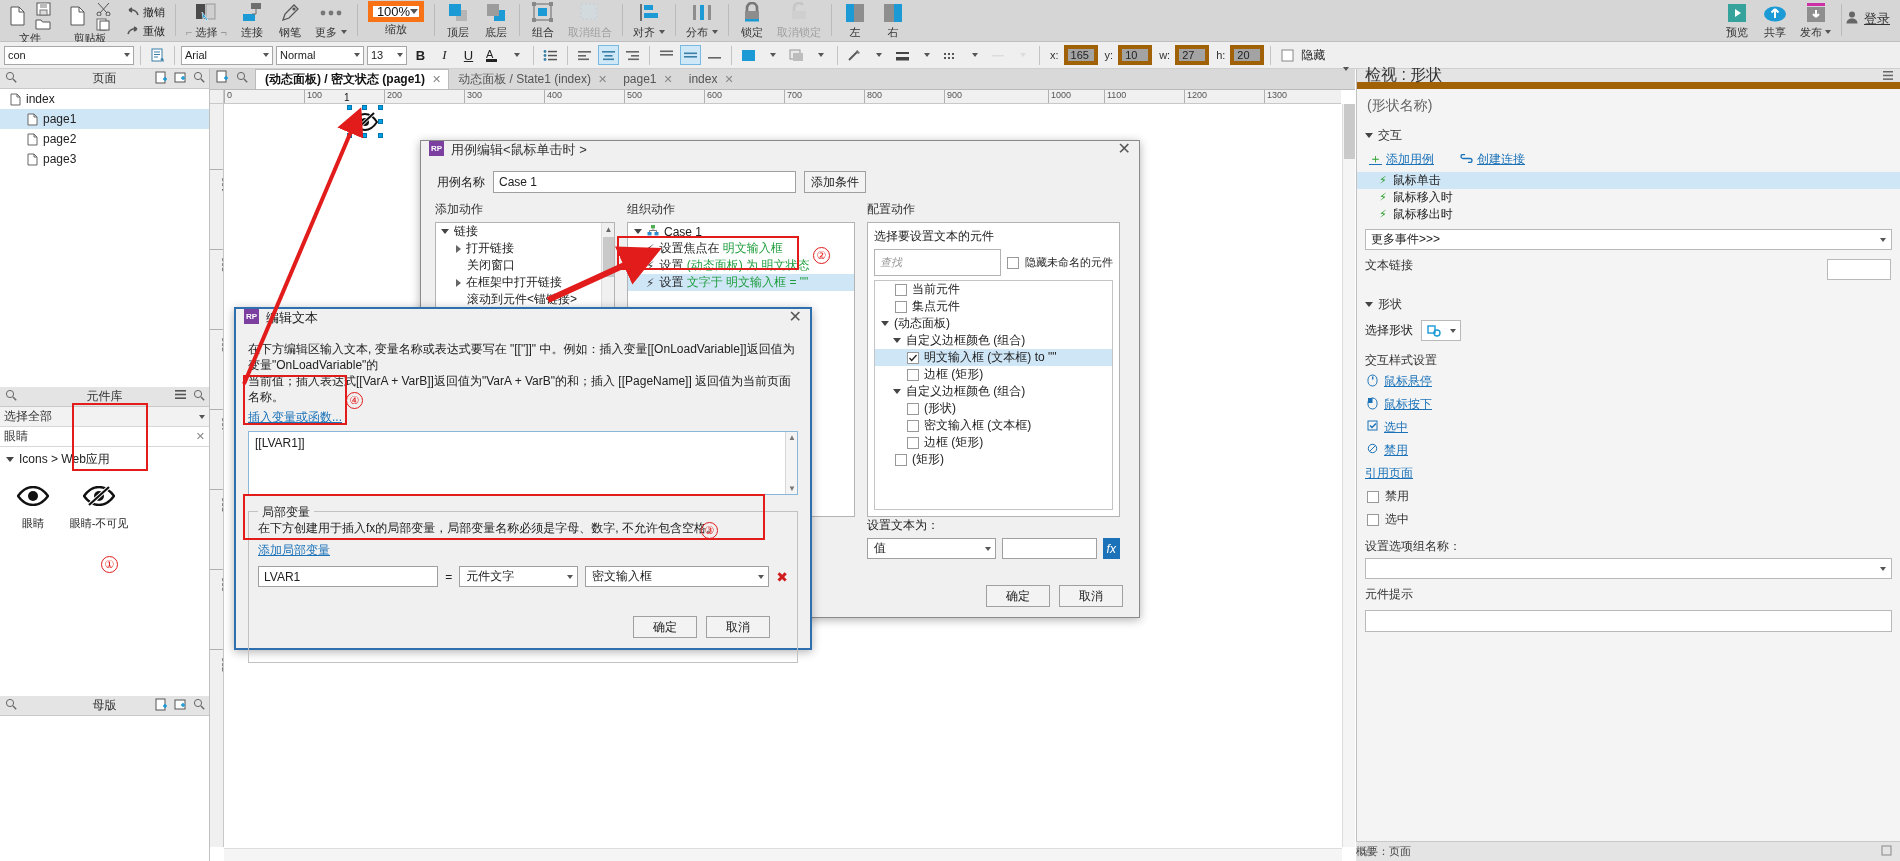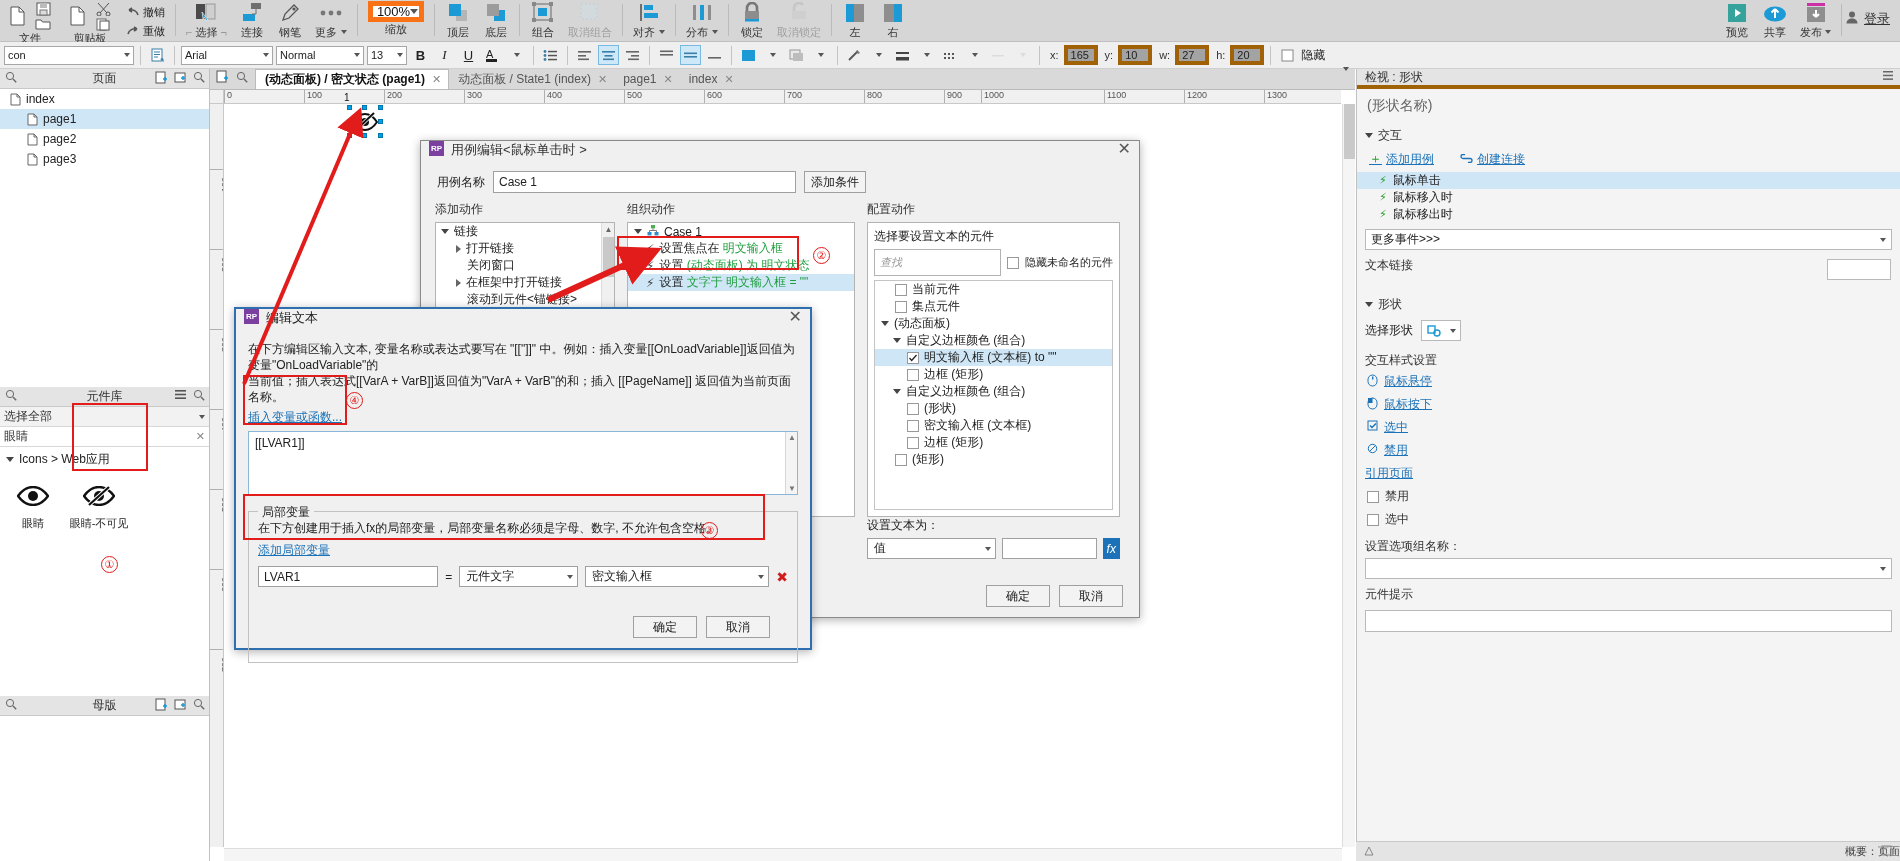--- a/index.html
+++ b/index.html
@@ -109,22 +109,22 @@
   .scrollh { position:absolute; left:14px; right:13px; bottom:0; height:13px; background:#f5f5f5;
      border-top:1px solid #ddd;}
 
   
   .selwidget { position:absolute; width:30px; height:27px; }
   .handle { position:absolute; width:5px; height:5px; background:#00a0e9; border:1px solid #0076ad;}
 
   
   .rightcol { position:absolute; left:1356px; top:69px; width:544px; height:792px;
      background:#f4f4f4; border-left:1px solid #c0c0c0; }
-  .insphdr { height:20px; background:#e4e4e4; border-bottom:4px solid #a16207;
-     display:flex; align-items:center; padding-left:8px; font-size:12px; color:#333;}
+  .insphdr { height:20px; background:#e4e4e4; border-bottom:7px solid #a16207;
+     display:flex; align-items:center; padding-left:8px; font-size:16px; color:#333;}
   .inspname { padding:8px 10px 6px 10px; font-size:14px; color:#666; }
   .insptabs { display:flex; height:24px; border-bottom:1px solid #c8c8c8; }
   .insptab { flex:1; display:flex; align-items:center; justify-content:center;
      font-size:12px; background:#e7e7e7; border-right:1px solid #d0d0d0; color:#333;}
   .insptab.act { background:#0a8bd6; color:#fff;}
   .sect { font-size:12px; color:#333; padding:6px 8px 3px 8px; display:flex; align-items:center; gap:5px;}
   .linkrow { display:flex; align-items:center; gap:26px; padding:3px 10px 4px 12px;}
   .lnk { color:#1b72b8; font-size:12px; text-decoration:underline; display:flex; align-items:center; gap:4px;}
   .evrow { height:17px; display:flex; align-items:center; gap:6px; padding-left:22px; font-size:12px;}
   .evrow.sel { background:#cfe6f7;}
@@ -134,21 +134,21 @@
   .fieldbox { height:21px; margin:4px 8px 0 8px; border:1px solid #b9b9b9; background:#fff;}
   .shaperow { display:flex; align-items:center; gap:8px; padding:4px 8px; font-size:12px;}
   .shapebtn { width:40px; height:21px; border:1px solid #b9b9b9; background:#fff;
      display:flex; align-items:center; justify-content:space-around; }
   .istyle { display:flex; align-items:center; gap:6px; padding:3px 8px 3px 10px; font-size:12px; color:#1b72b8;}
   .cbrow { display:flex; align-items:center; gap:6px; padding:3px 8px 3px 10px; font-size:12px; color:#333;}
   .cbx { width:12px; height:12px; border:1px solid #999; background:#fff;}
   .lbl { font-size:12px; color:#333; padding:7px 8px 3px 8px;}
   .statusbar { position:absolute; left:1356px; bottom:0; width:544px; height:20px;
      background:#e4e4e4; border-top:1px solid #c8c8c8; display:flex; align-items:center;
-     justify-content:flex-end; font-size:11px; color:#444;}
+     justify-content:flex-start; font-size:11px; color:#444;}
 
   
   .dlg { position:absolute; background:#f0f0f0; border:1px solid #8a8a8a;
      box-shadow:0 2px 9px rgba(0,0,0,.3); }
   .dlghdr { height:26px; display:flex; align-items:flex-start; gap:7px; padding:0 8px;
      font-size:13px; color:#333; background:#f0f0f0;}
   .rplogo { width:15px;height:15px; background:#7b3fa0; color:#fff; font-size:8px;
      display:flex;align-items:center;justify-content:center; font-weight:bold;}
   .dlgx { margin-left:auto; font-size:16px; color:#555; line-height:1;}
   .caseRow { display:flex; align-items:center; gap:8px; padding:4px 16px 0 16px; font-size:12px;}
@@ -859,21 +859,21 @@
       <span class="tickh" style="left:0px">0</span>
       <span class="tickh" style="left:80px">100</span>
       <span class="tickh" style="left:160px">200</span>
       <span class="tickh" style="left:240px">300</span>
       <span class="tickh" style="left:320px">400</span>
       <span class="tickh" style="left:400px">500</span>
       <span class="tickh" style="left:480px">600</span>
       <span class="tickh" style="left:560px">700</span>
       <span class="tickh" style="left:640px">800</span>
       <span class="tickh" style="left:720px">900</span>
-      <span class="tickh" style="left:757px">1000</span>
+      <span class="tickh" style="left:824px">1000</span>
       <span class="tickh" style="left:880px">1100</span>
       <span class="tickh" style="left:960px">1200</span>
       <span class="tickh" style="left:1040px">1300</span>
     </div>
     <div class="ruler-v">
       <span class="tickv" style="top:65px">
           <span>100</span>
         </span>
       <span class="tickv" style="top:145px">
           <span>200</span>

